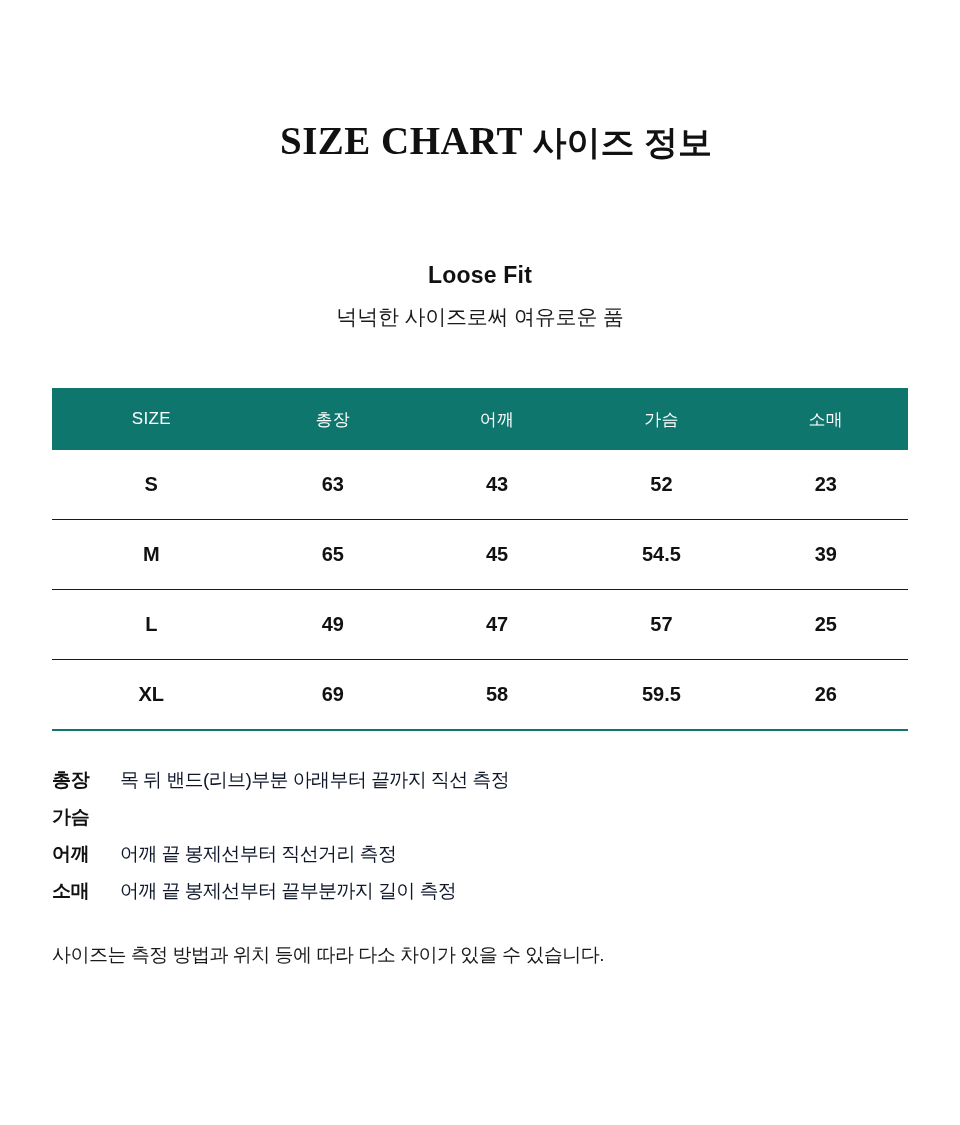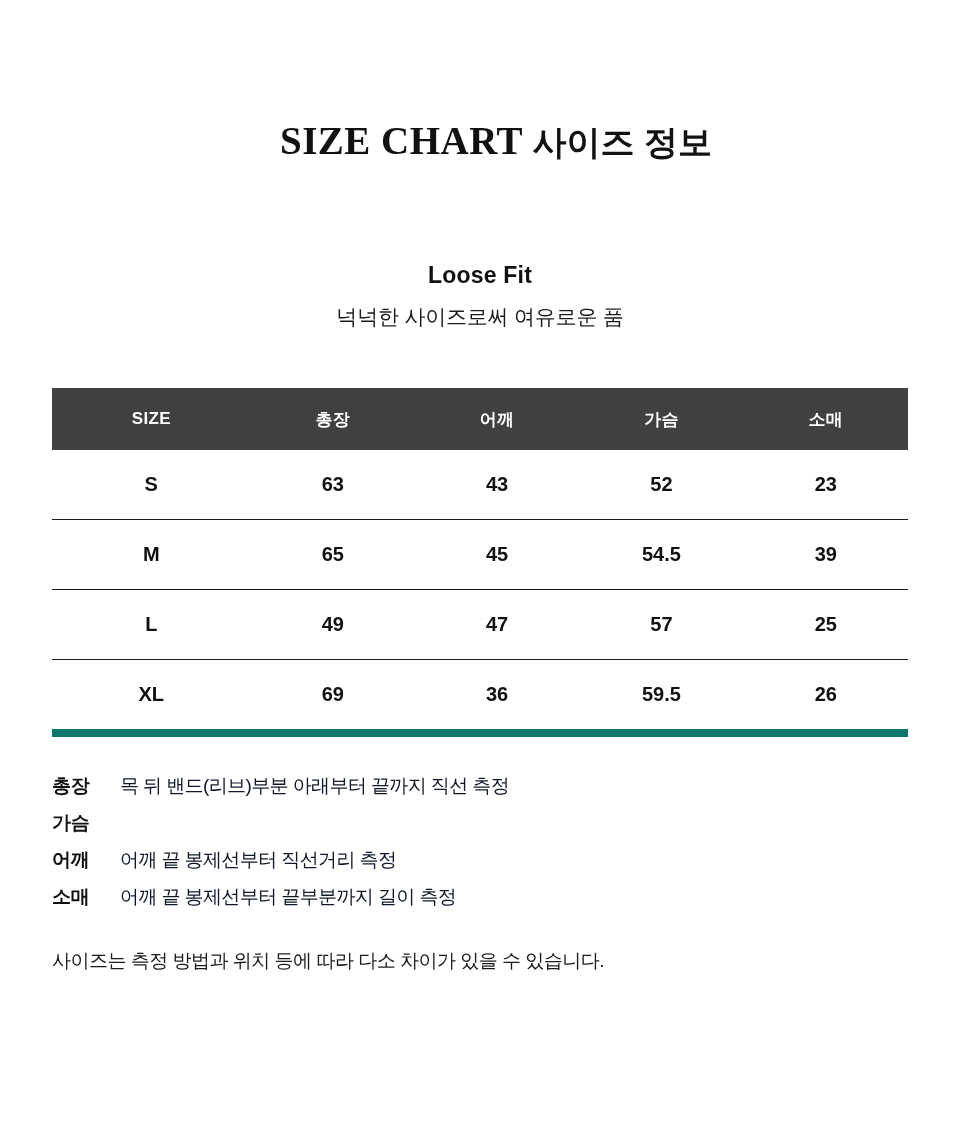--- a/index.html
+++ b/index.html
@@ -62,40 +62,40 @@
   .table-wrap {
     margin: 57px 52px 0 52px;
     width: 856px;
   }
   table.size-table {
     width: 100%;
     border-collapse: collapse;
     table-layout: fixed;
   }
   table.size-table thead th {
-    background: #404040;
+    background: #0f766e;
     color: #ffffff;
     font-size: 17px;
-    font-weight: bold;
+    font-weight: normal;
     height: 60px;
     text-align: center;
     vertical-align: middle;
     letter-spacing: 0.3px;
   }
   table.size-table tbody td {
     font-size: 20px;
     font-weight: bold;
     text-align: center;
     height: 67px;
     vertical-align: middle;
     color: #111111;
     border-bottom: 1px solid #1a1a1a;
   }
   table.size-table tbody tr:last-child td {
-    border-bottom: 8px solid #0f766e;
+    border-bottom: 2px solid #0f766e;
   }
   table.size-table col.c-size { width: 23.2%; }
   table.size-table col.c-a { width: 19.2%; }
   table.size-table col.c-b { width: 19.2%; }
   table.size-table col.c-c { width: 19.2%; }
   table.size-table col.c-d { width: 19.2%; }
 
   .notes {
     margin: 36px 52px 0 52px;
     width: 856px;
@@ -178,21 +178,21 @@
         <tr>
           <td>L</td>
           <td>49</td>
           <td>47</td>
           <td>57</td>
           <td>25</td>
         </tr>
         <tr>
           <td>XL</td>
           <td>69</td>
-          <td>36</td>
+          <td>58</td>
           <td>59.5</td>
           <td>26</td>
         </tr>
       </tbody>
     </table>
   </div>
 
   <div class="notes">
     <div class="note-row">
       <span class="note-label">총장</span>

